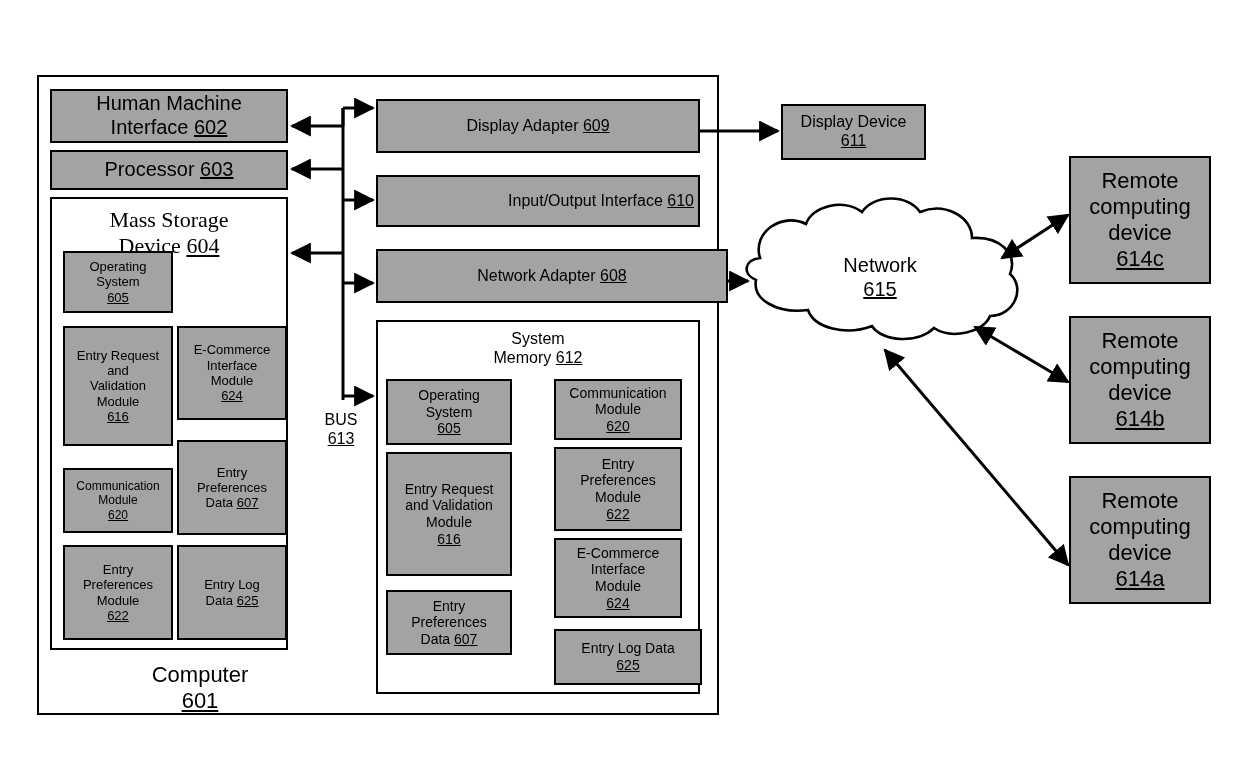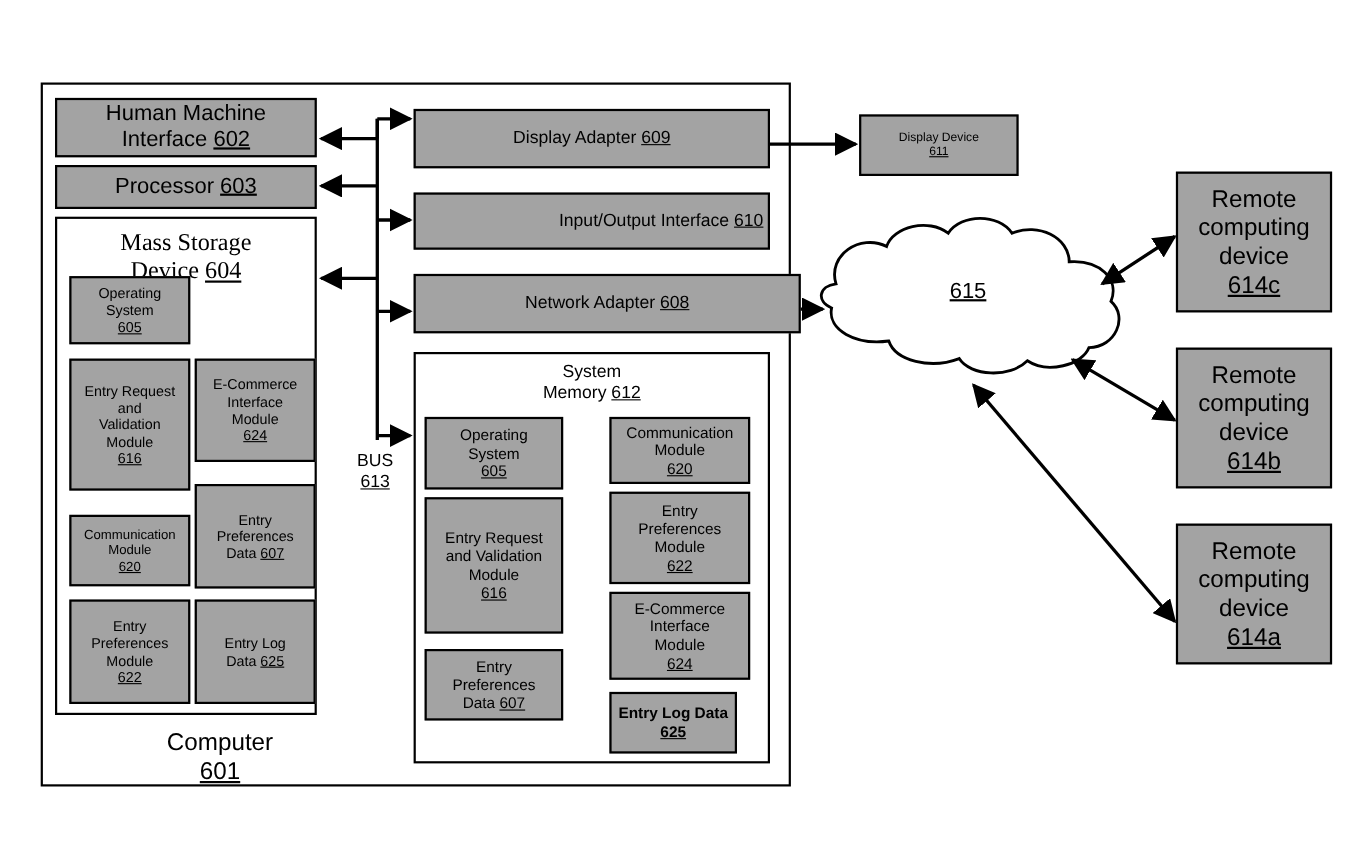--- a/index.html
+++ b/index.html
@@ -41,21 +41,21 @@
     position: absolute;
     text-align: center;
     line-height: 1.2;
     z-index: 4;
   }
   .u { text-decoration: underline; }
   
   .f20 { font-size: 20px; }
   .f17 { font-size: 22px; }
   .f16 { font-size: 16px; }
-  .f15 { font-size: 11px; }
+  .f15 { font-size: 16px; }
   .f14 { font-size: 14px; }
   .f13 { font-size: 13px; }
   .f12 { font-size: 12px; }
   
   #computer-chassis {
     border-width: 2.5px;
   }
   
   #wires {
     position: absolute;
@@ -303,35 +303,36 @@
 
   <div class="box f14" style="left:554px; top:538px; width:128px; height:80px;">
     <div>
       <span class="celltext">E-Commerce</span>
       <span class="celltext">Interface</span>
       <span class="celltext">Module</span>
       <span class="celltext u">624</span>
     </div>
   </div>
 
-  <div class="box f14" style="left:554px; top:629px; width:116px; height:56px;font-weight:bold;">
+  <div class="box f14" style="left:554px; top:629px; width:148px; height:56px;">
     <div>
       <span class="celltext">Entry Log Data</span>
       <span class="celltext u">625</span>
     </div>
   </div>
 
   <div class="box f15" style="left:781px; top:104px; width:145px; height:56px;">
     <div>
       <span class="celltext">Display Device</span>
       <span class="celltext u">611</span>
     </div>
   </div>
 
   <div class="plain f20" style="left:800px; top:253px; width:160px;">
+    <span class="celltext">Network</span>
     <span class="celltext u">615</span>
   </div>
 
   <div class="box f17" style="left:1069px; top:156px; width:142px; height:128px;">
     <div>
       <span class="celltext">Remote</span>
       <span class="celltext">computing</span>
       <span class="celltext">device</span>
       <span class="celltext u">614c</span>
     </div>

